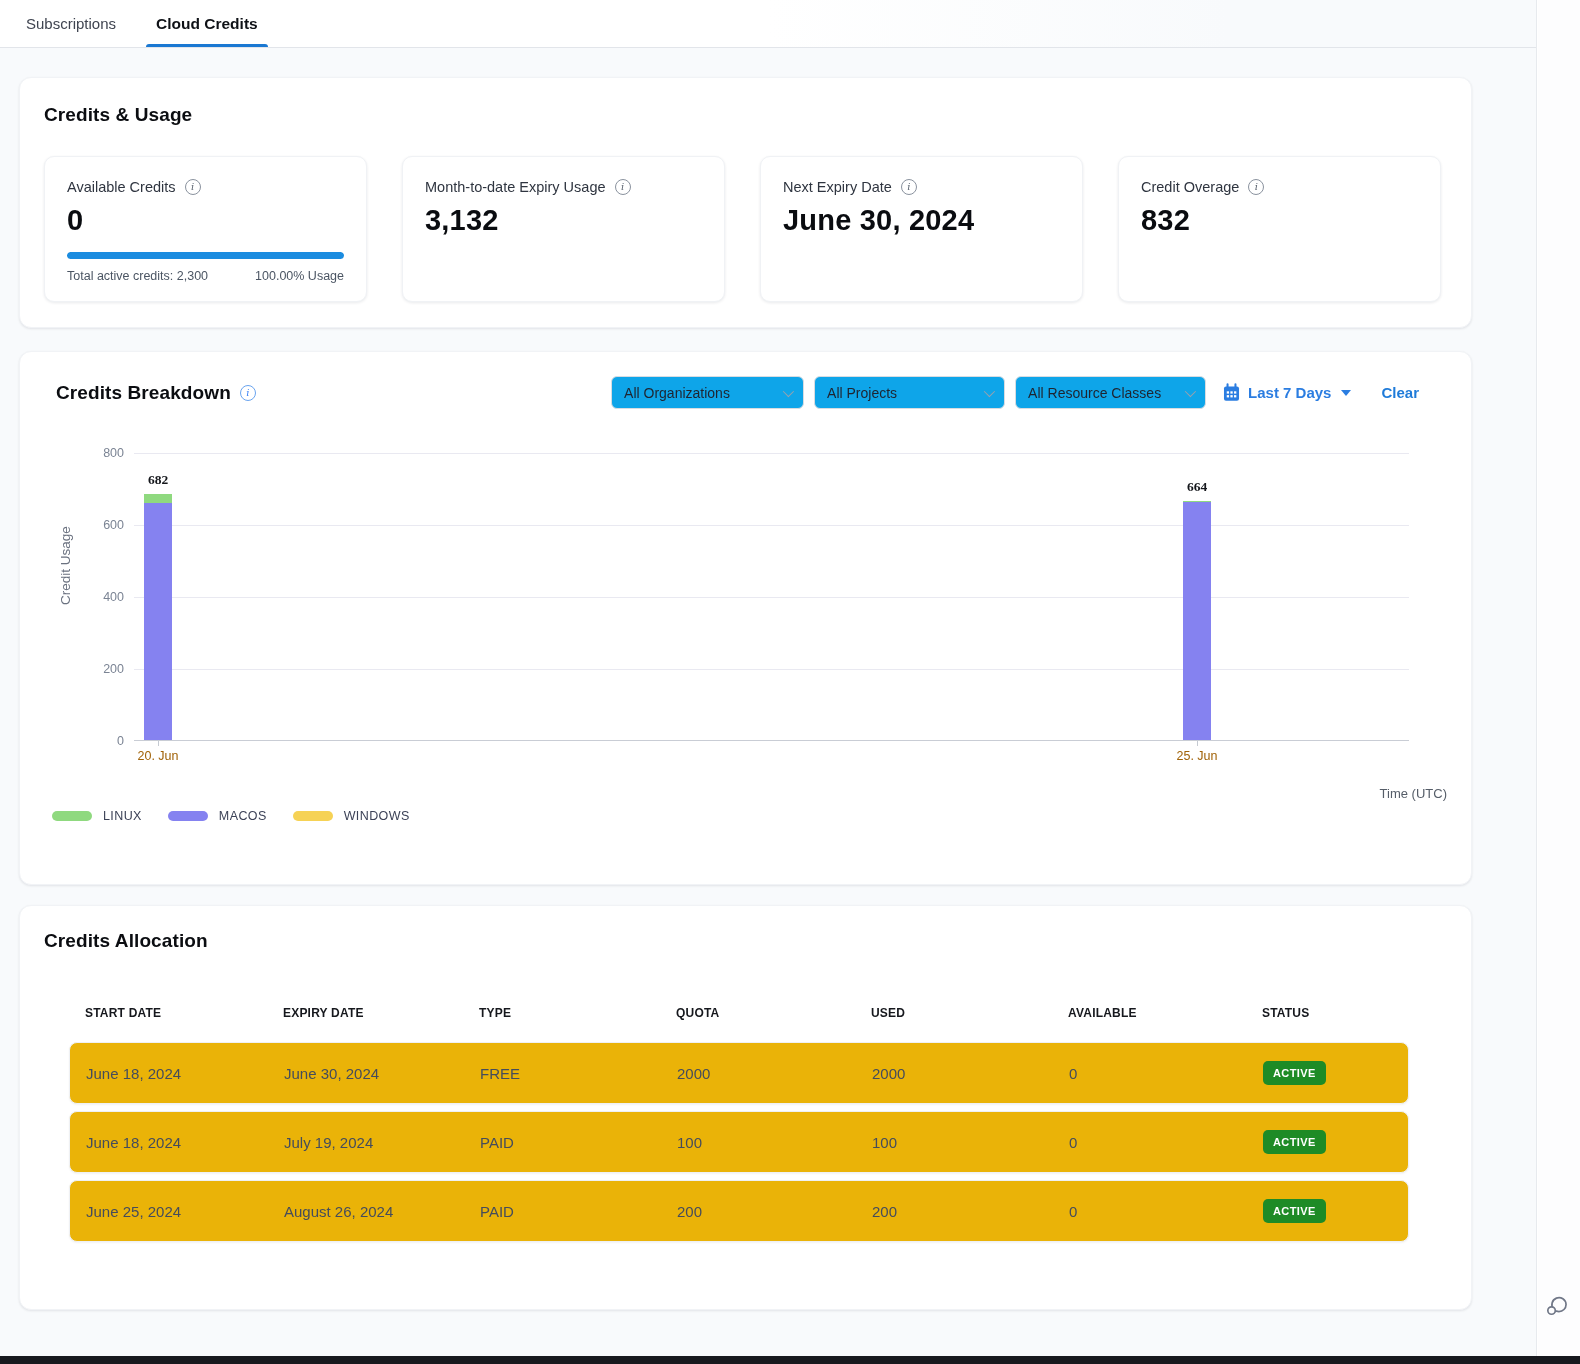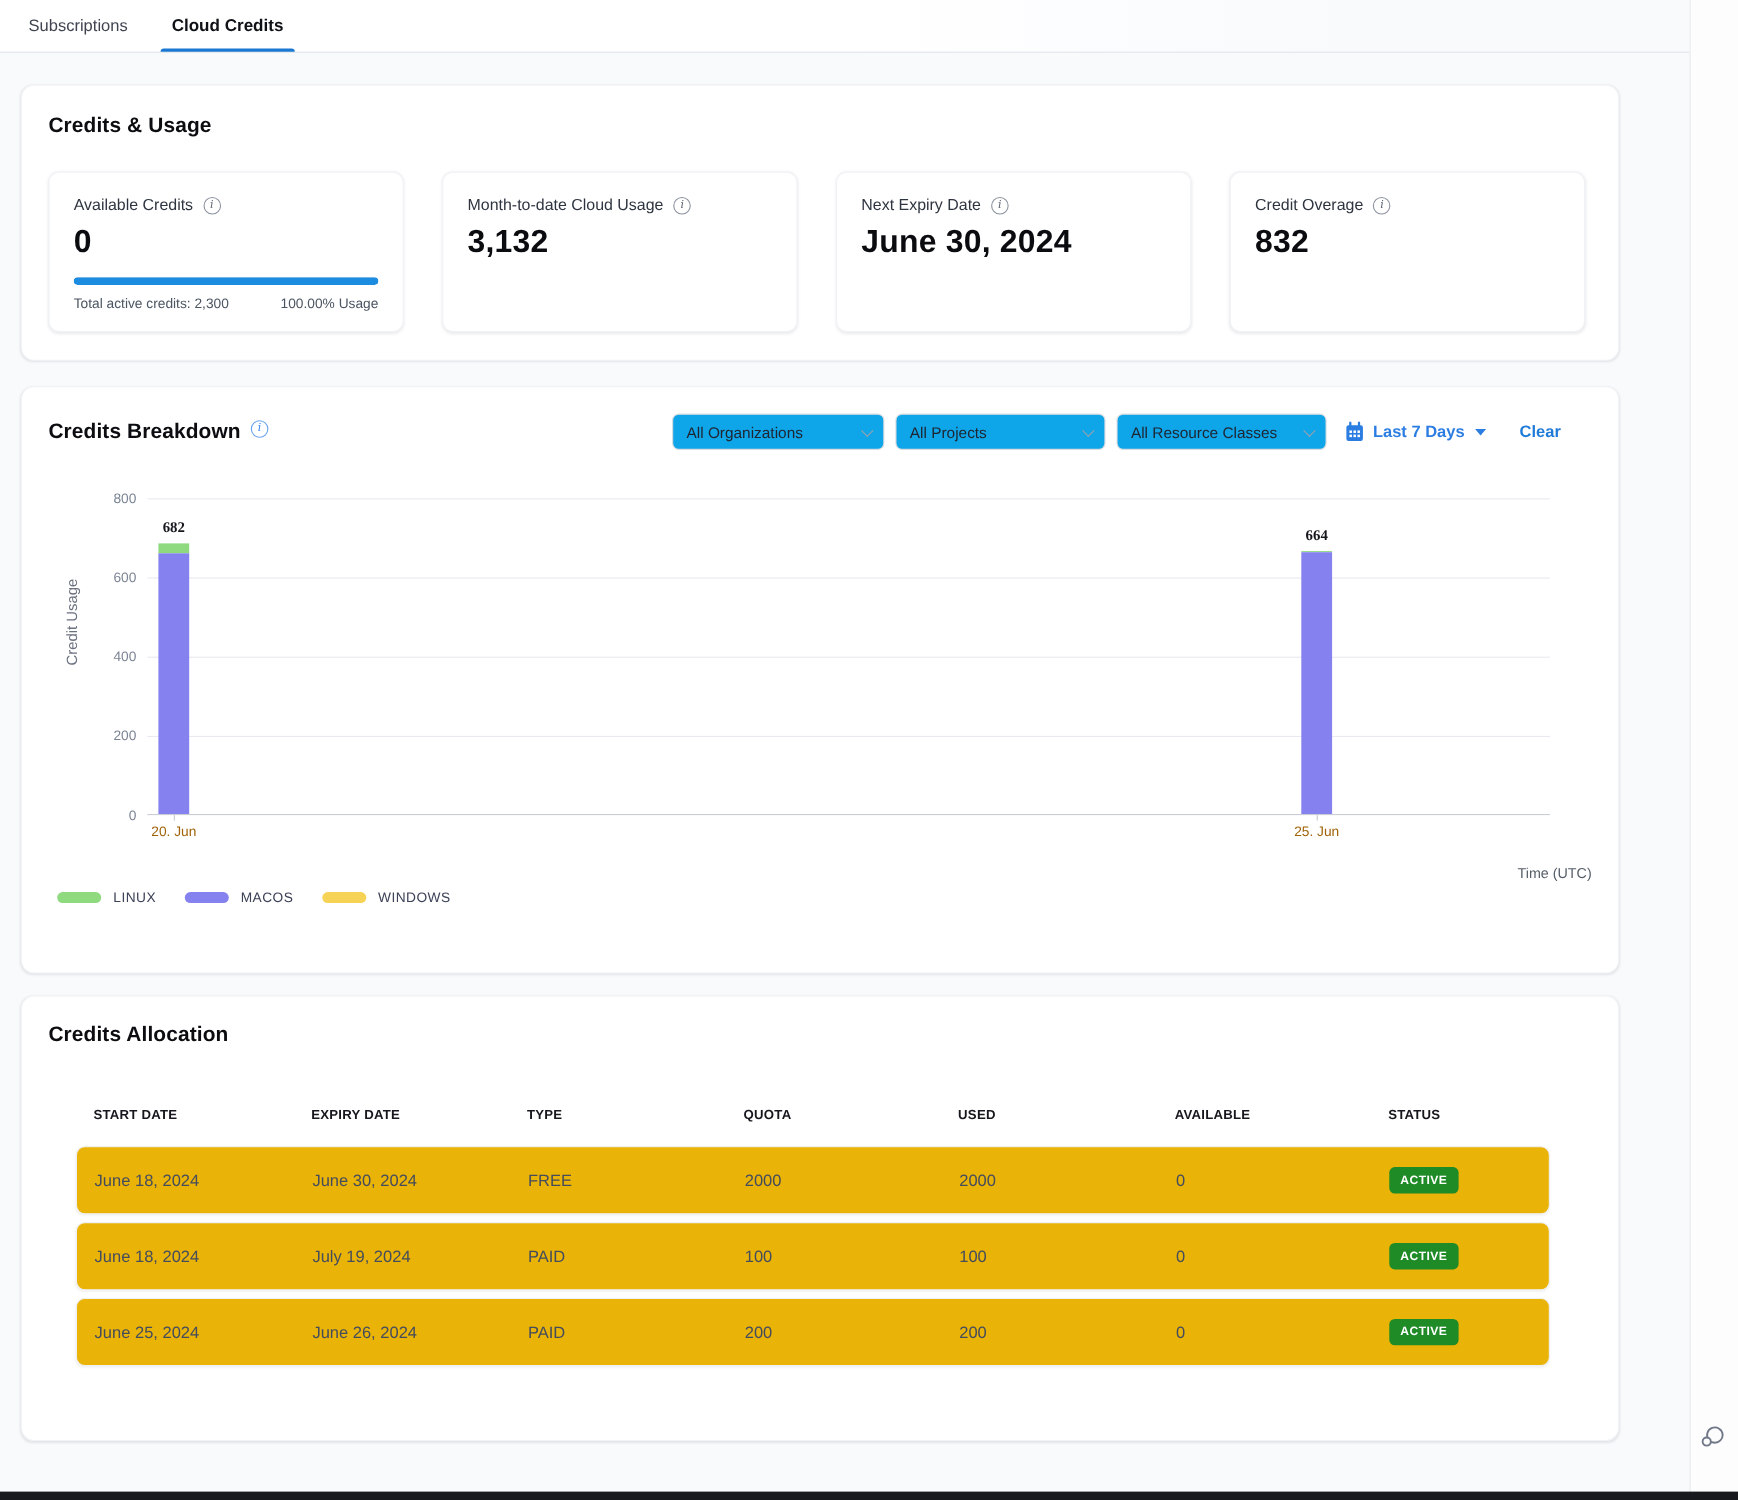--- a/index.html
+++ b/index.html
@@ -33,21 +33,21 @@
   .metric { width:323px; height:146px; background:#fff; border:1px solid #f0f2f5; border-radius:10px; box-shadow:0 1px 3px rgba(16,24,40,.09); padding:22px; }
   .metric-label { display:flex; align-items:center; gap:9px; font-size:14.5px; color:#2f3540; }
   .metric-value { margin-top:9px; font-size:29px; font-weight:700; color:#0a0c10; letter-spacing:.2px; }
   .progress { margin-top:15px; height:7px; border-radius:4px; background:#e7eef5; overflow:hidden; }
   .progress > div { height:100%; background:#1b8ce0; border-radius:4px; }
   .metric-foot { margin-top:10px; display:flex; justify-content:space-between; font-size:12.5px; color:#4b5563; }
 
   
   #card-breakdown { margin-top:23px; height:534px; padding:24px; }
   .bd-head { display:flex; align-items:center; justify-content:space-between; height:33px; }
-  .bd-title { display:flex; align-items:flex-start; gap:9px; }
+  .bd-title { display:flex; align-items:center; gap:9px;margin-left:12px; }
   .filters { display:flex; align-items:center; }
   .select { height:33px; display:flex; align-items:center; justify-content:space-between; background:#0ea5e9; border:1px solid #d8dce1; border-radius:6px; padding:0 12px; font-size:14px; font-weight:500; color:#1f2430; cursor:pointer; }
   .select + .select { margin-left:10px; }
   .sel-orgs { width:193px; } .sel-projects { width:191px; } .sel-res { width:191px; }
   .chev { width:8px; height:8px; border-right:1.6px solid #9aa1ac; border-bottom:1.6px solid #9aa1ac; transform:rotate(45deg) translateY(-2px); }
   .date-range { display:flex; align-items:center; gap:7px; margin-left:16px; color:#2b7de1; font-size:15px; font-weight:600; cursor:pointer; }
   .caret-down { width:0; height:0; border-left:5px solid transparent; border-right:5px solid transparent; border-top:6px solid #2b7de1; margin-left:3px; }
   .clear-link { margin-left:30px; margin-right:28px; color:#1f7bd9; font-size:15px; font-weight:700; cursor:pointer; }
 
   .chart-wrap { position:relative; height:453px; }
@@ -98,21 +98,21 @@
             <div id="usage-progress-fill" style="width: 100%;"></div>
           </div>
           <div class="metric-foot">
             <span>Total active credits: 2,300</span>
             <span>100.00% Usage</span>
           </div>
         </div>
 
         <div class="metric">
           <div class="metric-label">
-            <span>Month-to-date Cloud Usage</span>
+            <span>Month-to-date Expiry Usage</span>
             <span class="info-i">i</span>
           </div>
           <div class="metric-value">3,132</div>
         </div>
 
         <div class="metric">
           <div class="metric-label">
             <span>Next Expiry Date</span>
             <span class="info-i">i</span>
           </div>
@@ -237,21 +237,21 @@
           <span>June 18, 2024</span>
           <span>July 19, 2024</span>
           <span>PAID</span>
           <span>100</span>
           <span>100</span>
           <span>0</span>
           <span><span class="badge">ACTIVE</span></span>
         </div>
         <div class="tgrid trow">
           <span>June 25, 2024</span>
-          <span>June 26, 2024</span>
+          <span>August 26, 2024</span>
           <span>PAID</span>
           <span>200</span>
           <span>200</span>
           <span>0</span>
           <span><span class="badge">ACTIVE</span></span>
         </div>
       </div>
     </section>
 
   </div>

